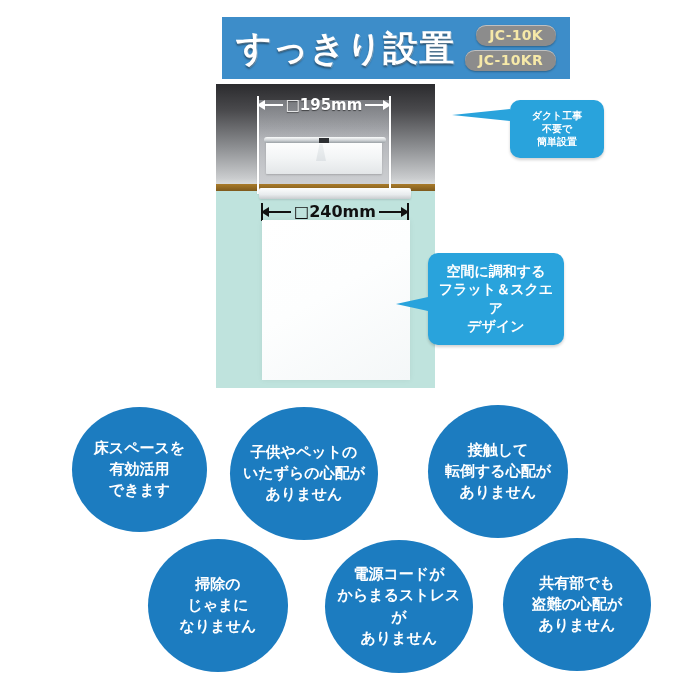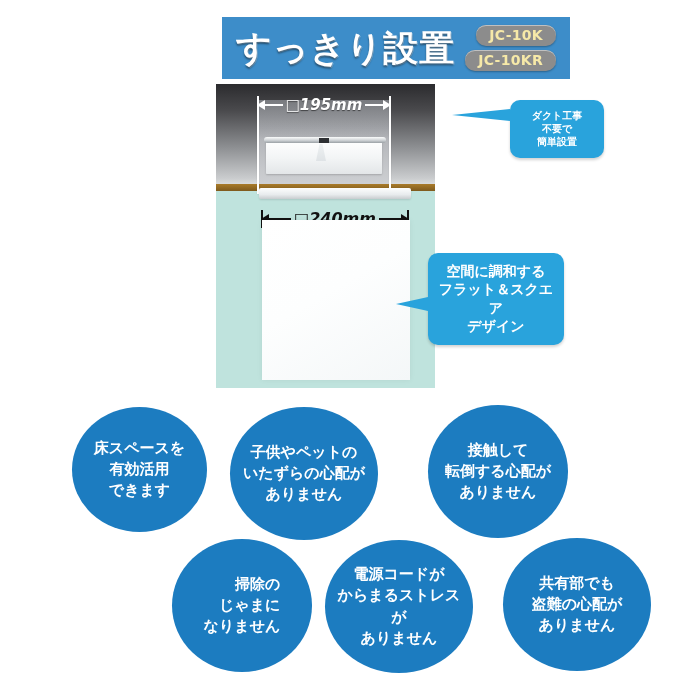--- a/index.html
+++ b/index.html
@@ -71,21 +71,20 @@
 
   
   .photo-panel {
     position: absolute;
     left: 216px;
     top: 84px;
     width: 219px;
     height: 304px;
     overflow: hidden;
     background: #bfe3dd;
-    font-style: italic;
   }
   .ceiling {
     position: absolute;
     left: 0; top: 0;
     width: 100%;
     height: 102px;
     background: linear-gradient(to bottom, #2b2b2e 0%, #4a4a4d 26%, #8d8f92 62%, #c9cbcd 92%, #dfe1e2 100%);
   }
   .ceiling-trim {
     position: absolute;
@@ -194,21 +193,21 @@
   }
   .dim-195 {
     left: 41px;
     top: 12px;
     width: 134px;
     color: #ffffff;
     text-shadow: 0 1px 1px rgba(0,0,0,0.5);
   }
   .dim-240 {
     left: 45px;
-    top: 126px;
+    top: 119px;
     width: 148px;
     color: #111111;
   }
   .dim-240 .dim-label { font-size: 16px; }
   .tick {
     position: absolute;
     width: 2px;
     height: 18px;
     background: #111111;
     top: 0;
@@ -300,21 +299,21 @@
     line-height: 1.42;
     font-size: 15px;
     box-sizing: border-box;
     padding: 6px;
   }
   .circle span { display: block; white-space: pre-line; }
 
   #circle-floor  { left: 72px;  top: 407px; width: 135px; height: 125px; }
   #circle-pets   { left: 230px; top: 407px; width: 148px; height: 133px; }
   #circle-tip    { left: 428px; top: 405px; width: 140px; height: 133px; }
-  #circle-clean  { left: 172px; top: 539px; width: 140px; height: 133px; text-align: right; }
+  #circle-clean  { left: 148px; top: 539px; width: 140px; height: 133px; }
   #circle-cord   { left: 325px; top: 540px; width: 148px; height: 133px; }
   #circle-theft  { left: 503px; top: 538px; width: 148px; height: 133px; }
 </style>
 </head>
 <body>
 
 <div id="stage">
 
   <div class="header-band">
     <div class="header-title">すっきり設置</div>

